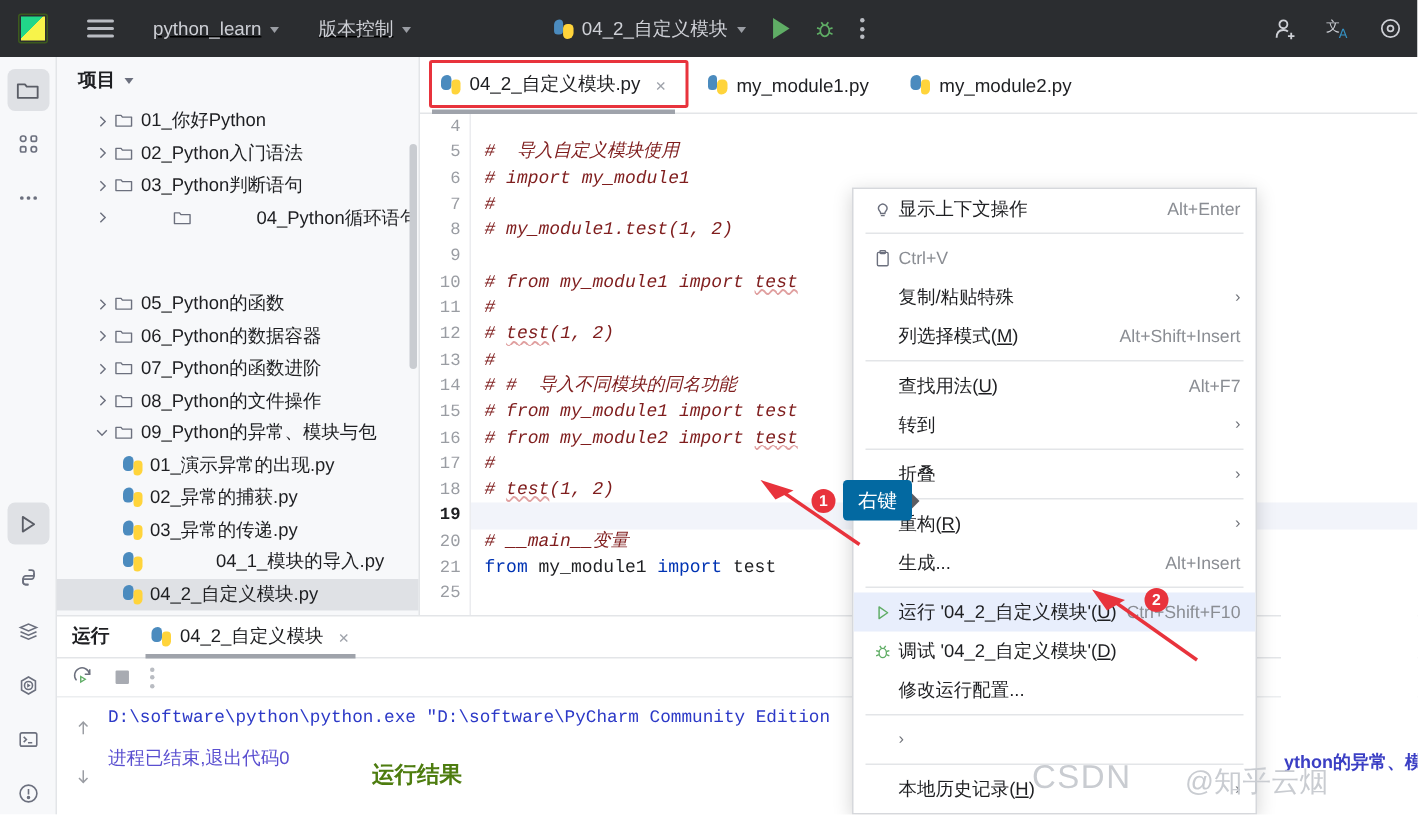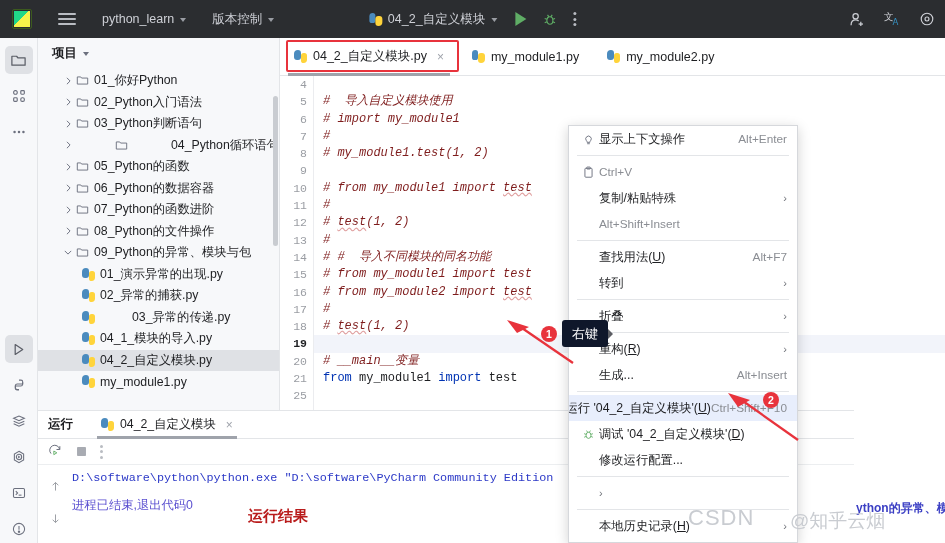--- a/index.html
+++ b/index.html
@@ -7,21 +7,21 @@
     width: 945px; height: 543px;
     overflow: hidden;
     font-family: "Liberation Sans", "DejaVu Sans", sans-serif;
     background: #ffffff;
   }
   #app { position: relative; width: 945px; height: 543px; }
 
   
   .titlebar {
     position: absolute; left:0; top:0; width:945px; height:38px;
-    background:#2b2d30; display:flex; align-items:center;
+    background:#2b2d30; display:flex; align-items:center;text-decoration:underline;
   }
   .tb-logo {
     width:20px; height:20px; margin-left:12px;
     background:#2b2d30; border:1px solid #3c5a1e;
     display:flex; align-items:center; justify-content:center;
     border-radius:2px; position:relative;
   }
   .tb-logo .sq { width:16px;height:16px;
     background: linear-gradient(135deg,#21d789 0%, #21d789 45%, #f7f34a 45%, #f7f34a 100%);
     display:block;}
@@ -124,41 +124,41 @@
   .run-tab .x{color:#9fa3ab;font-size:12px;margin-left:4px;}
   .run-toolbar{height:26px;display:flex;align-items:center;gap:12px;padding-left:10px;
     border-bottom:1px solid #eceef0;}
   .console { position:relative; height:78px; display:flex; }
   .con-side { width:34px; display:flex; flex-direction:column; align-items:center; padding-top:14px; gap:14px;
     color:#9a9da3; }
   .con-body { flex:1; padding-top:6px; }
   .con-l1 { font-family:"Liberation Mono","DejaVu Sans Mono",monospace; font-size:11.8px;
     color:#2c39c7; white-space:pre; }
   .con-l2 { font-size:12.3px; color:#5a4fd0; margin-top:12px; }
-  .anno-red { position:absolute; left:210px; top:42px; font-size:15px; color:#b91c1c; font-weight:bold;}
+  .anno-red { position:absolute; left:210px; top:42px; font-size:15px; color:#4d7c0f; font-weight:bold;}
 
   
   .ctxmenu {
-    position:absolute; left:568px; top:125px; width:230px; height:418px;
+    position:absolute; left:568px; top:125px; width:270px; height:418px;
     background:#fff; border:1px solid #d6d8dc;
     box-shadow:0 3px 12px rgba(0,0,0,.18); overflow:hidden; z-index:40;
   }
   .mi { height:26px; display:flex; align-items:center; padding:0 10px 0 8px;
     font-size:12.3px; color:#1e1f22; cursor:pointer; white-space:nowrap;}
   .mi.hl { background:#e8eefc;justify-content:flex-end; }
   .mi .mic { width:22px; display:flex; align-items:center; justify-content:center; }
   .mi .lbl { flex:1; }
   .mi .sc { color:#8a8d93; font-size:11.8px; }
   .mi .arw { color:#70737a; font-size:11px; }
   .sep { height:1px; background:#e3e5e8; margin:3px 8px; }
   .u { text-decoration: underline; }
 
   
   .tip-rk { position:absolute; left:562px; top:320px; width:46px; height:27px;
-    background:#0f172a; color:#fff; font-size:13px; display:flex; align-items:center;
+    background:#0369a1; color:#fff; font-size:13px; display:flex; align-items:center;
     justify-content:center; border-radius:3px; z-index:60;}
   .tip-rk:after { content:""; position:absolute; right:-5px; top:9px;
     border-top:5px solid transparent; border-bottom:5px solid transparent; border-left:5px solid #5b5d63;}
   .badge { position:absolute; width:16px;height:16px;border-radius:50%;
     background:#e8333c;color:#fff;font-size:10.5px;display:flex;align-items:center;
     justify-content:center; z-index:61; font-weight:bold;}
   .arrowsvg { position:absolute; z-index:59; pointer-events:none; }
 
   
   .wm-csdn { position:absolute; left:688px; top:505px; font-size:22px; color:#c9ccd1;
@@ -367,21 +367,21 @@
               <path d="M2 1l4 4-4 4" fill="none" stroke="#6c707e" stroke-width="1.2"></path>
             </svg>
           </span>
           <span class="ficon">
             <svg width="13" height="13" viewBox="0 0 16 16">
               <path d="M1.6 3.6h4.2l1.1 1.4H14.4V12.4H1.6z" fill="none" stroke="#6c707e" stroke-width="1.15" stroke-linejoin="round"></path>
             </svg>
           </span>
           <span>04_Python循环语句</span>
         </div>
-        <div class="trow" style="padding-left: 22px;">
+        <div class="trow" style="padding-left: 22px; margin-top: 36px;">
           <span class="tchev">
             <svg width="7" height="8" viewBox="0 0 8 10">
               <path d="M2 1l4 4-4 4" fill="none" stroke="#6c707e" stroke-width="1.2"></path>
             </svg>
           </span>
           <span class="ficon">
             <svg width="13" height="13" viewBox="0 0 16 16">
               <path d="M1.6 3.6h4.2l1.1 1.4H14.4V12.4H1.6z" fill="none" stroke="#6c707e" stroke-width="1.15" stroke-linejoin="round"></path>
             </svg>
           </span>
@@ -444,27 +444,27 @@
             <span class="pyicon"></span>
           </span>
           <span>01_演示异常的出现.py</span>
         </div>
         <div class="trow" style="padding-left: 44px;">
           <span class="ficon">
             <span class="pyicon"></span>
           </span>
           <span>02_异常的捕获.py</span>
         </div>
-        <div class="trow" style="padding-left: 44px; gap: 32px;">
+        <div class="trow" style="padding-left: 44px;">
           <span class="ficon">
             <span class="pyicon"></span>
           </span>
           <span>03_异常的传递.py</span>
         </div>
-        <div class="trow" style="padding-left: 44px;">
+        <div class="trow" style="padding-left: 44px; gap: 44px;">
           <span class="ficon">
             <span class="pyicon"></span>
           </span>
           <span>04_1_模块的导入.py</span>
         </div>
         <div class="trow sel" style="padding-left: 44px;">
           <span class="ficon">
             <span class="pyicon"></span>
           </span>
           <span>04_2_自定义模块.py</span>
@@ -622,20 +622,21 @@
         </span>
         <span class="sc">Ctrl+V</span>
       </div>
       <div class="mi">
         <span class="mic"></span>
         <span class="lbl">复制/粘贴特殊</span>
         <span class="arw">›</span>
       </div>
       <div class="mi">
         <span class="mic"></span>
+        <span class="lbl">列选择模式(<span class="u">M</span>)</span>
         <span class="sc">Alt+Shift+Insert</span>
       </div>
       <div class="sep"></div>
       <div class="mi">
         <span class="mic"></span>
         <span class="lbl">查找用法(<span class="u">U</span>)</span>
         <span class="sc">Alt+F7</span>
       </div>
       <div class="mi">
         <span class="mic"></span>

